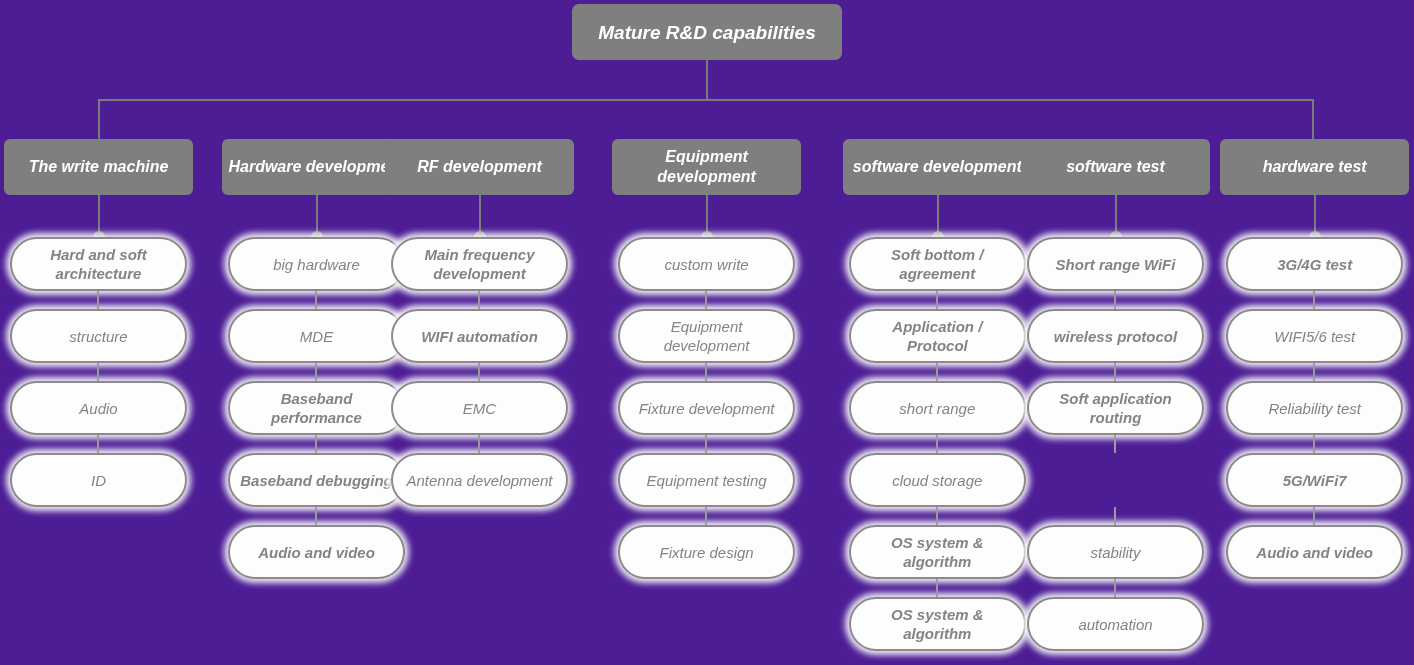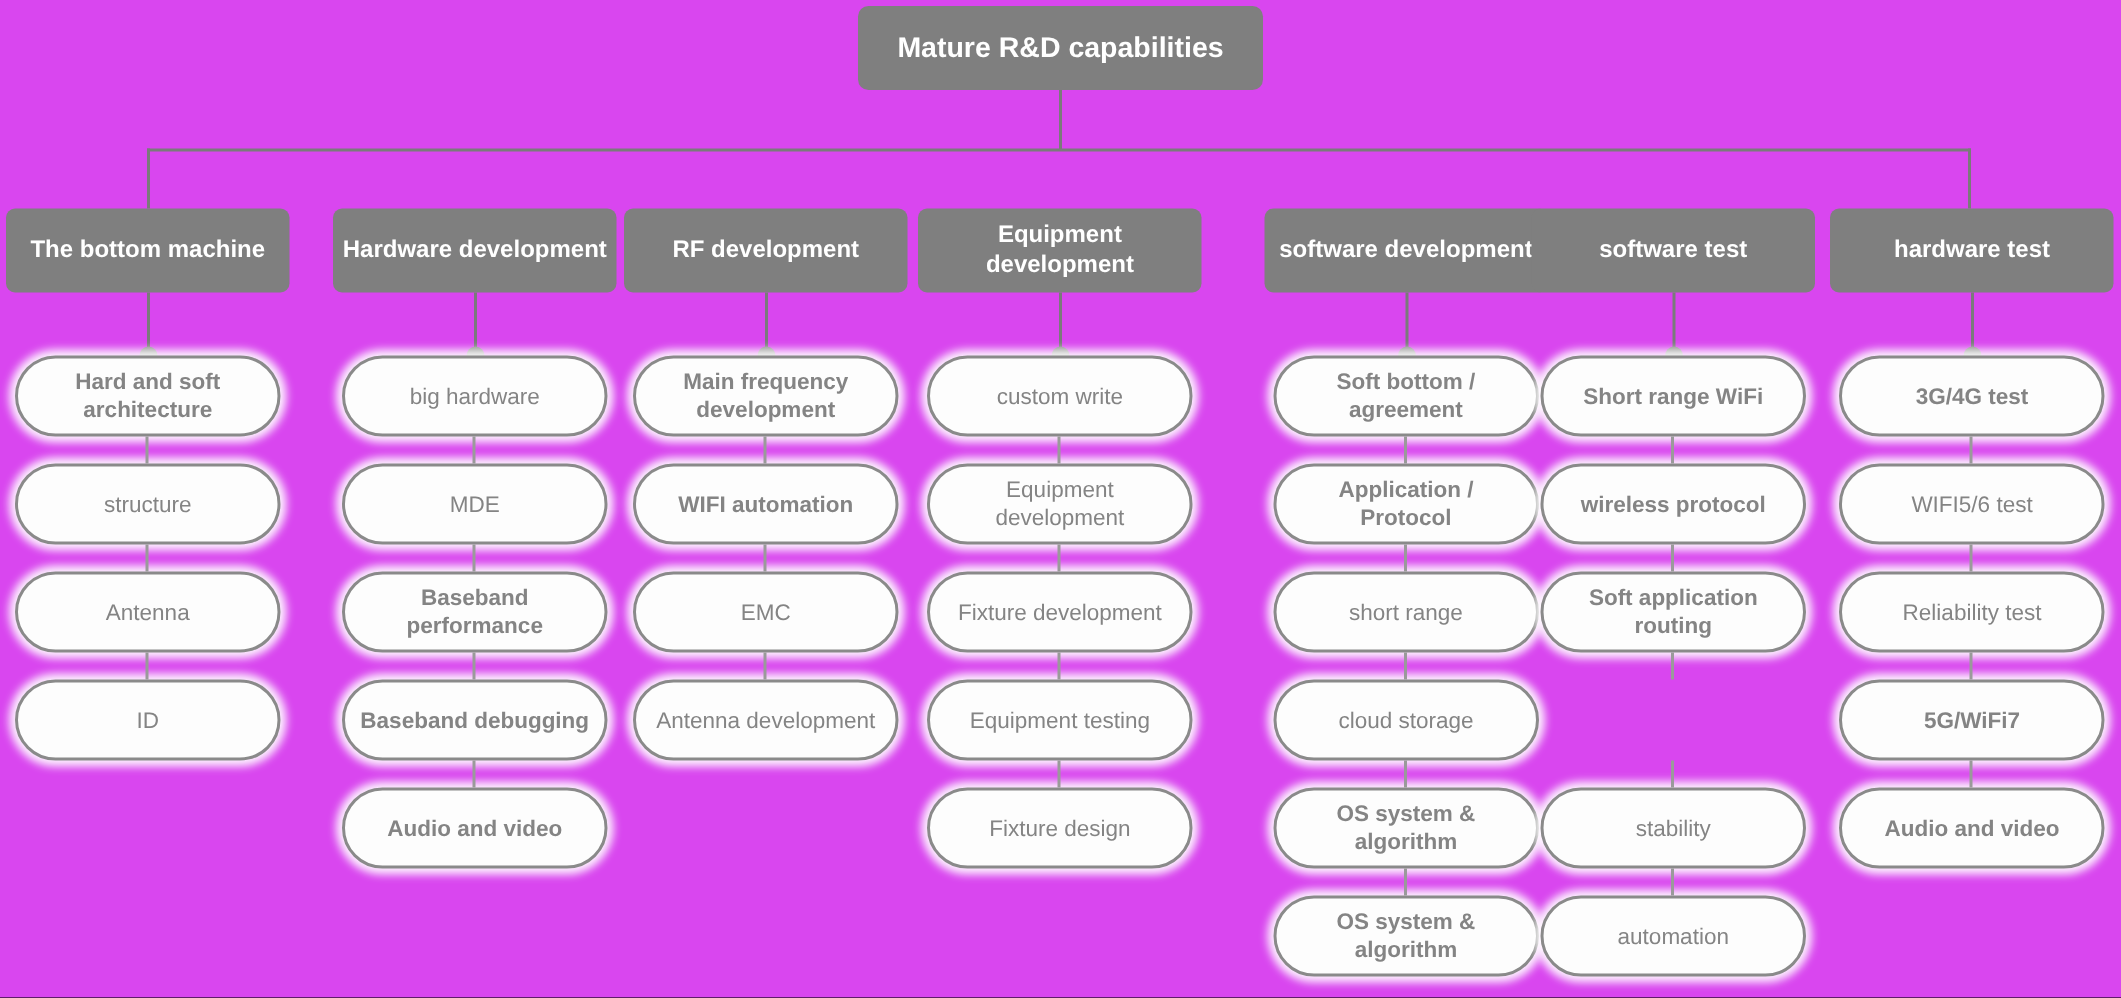--- a/index.html
+++ b/index.html
@@ -10,21 +10,22 @@
   body {
     width: 1414px;
     height: 665px;
     overflow: hidden;
     font-family: "Liberation Sans", sans-serif;
   }
   #canvas {
     position: relative;
     width: 1414px;
     height: 665px;
-    background: #d946ef;
+    background: #4c1d95;
+    font-style: italic;
   }
 
   
   .root-node {
     position: absolute;
     left: 572px;
     top: 4px;
     width: 270px;
     height: 56px;
     background: #7f7f7f;
@@ -161,35 +162,35 @@
 
   <div class="root-node">Mature R&amp;D capabilities</div>
 
   <div class="trunk-vert"></div>
   <div class="trunk-horiz"></div>
   <div class="trunk-drop left"></div>
   <div class="trunk-drop right"></div>
 
   <div id="columns-host">
       <div class="column" style="left: 4px;">
-        <div class="col-header">The bottom machine</div>
+        <div class="col-header">The write machine</div>
         <div class="col-stem"></div>
         <div class="col-dot"></div>
         <div class="pill-list">
           <div class="pill-wrap">
             <div class="pill-link"></div>
             <div class="pill bold">Hard and soft architecture</div>
           </div>
           <div class="pill-wrap">
             <div class="pill-link"></div>
             <div class="pill">structure</div>
           </div>
           <div class="pill-wrap">
             <div class="pill-link"></div>
-            <div class="pill">Antenna</div>
+            <div class="pill">Audio</div>
           </div>
           <div class="pill-wrap">
             <div class="pill">ID</div>
           </div>
         </div>
       </div>
       <div class="column" style="left: 222px;">
         <div class="col-header">Hardware development</div>
         <div class="col-stem"></div>
         <div class="col-dot"></div>
@@ -208,21 +209,21 @@
           </div>
           <div class="pill-wrap">
             <div class="pill-link"></div>
             <div class="pill bold">Baseband debugging</div>
           </div>
           <div class="pill-wrap">
             <div class="pill bold">Audio and video</div>
           </div>
         </div>
       </div>
-      <div class="column" style="left: 416px;">
+      <div class="column" style="left: 385px;">
         <div class="col-header">RF development</div>
         <div class="col-stem"></div>
         <div class="col-dot"></div>
         <div class="pill-list">
           <div class="pill-wrap">
             <div class="pill-link"></div>
             <div class="pill bold">Main frequency development</div>
           </div>
           <div class="pill-wrap">
             <div class="pill-link"></div>

